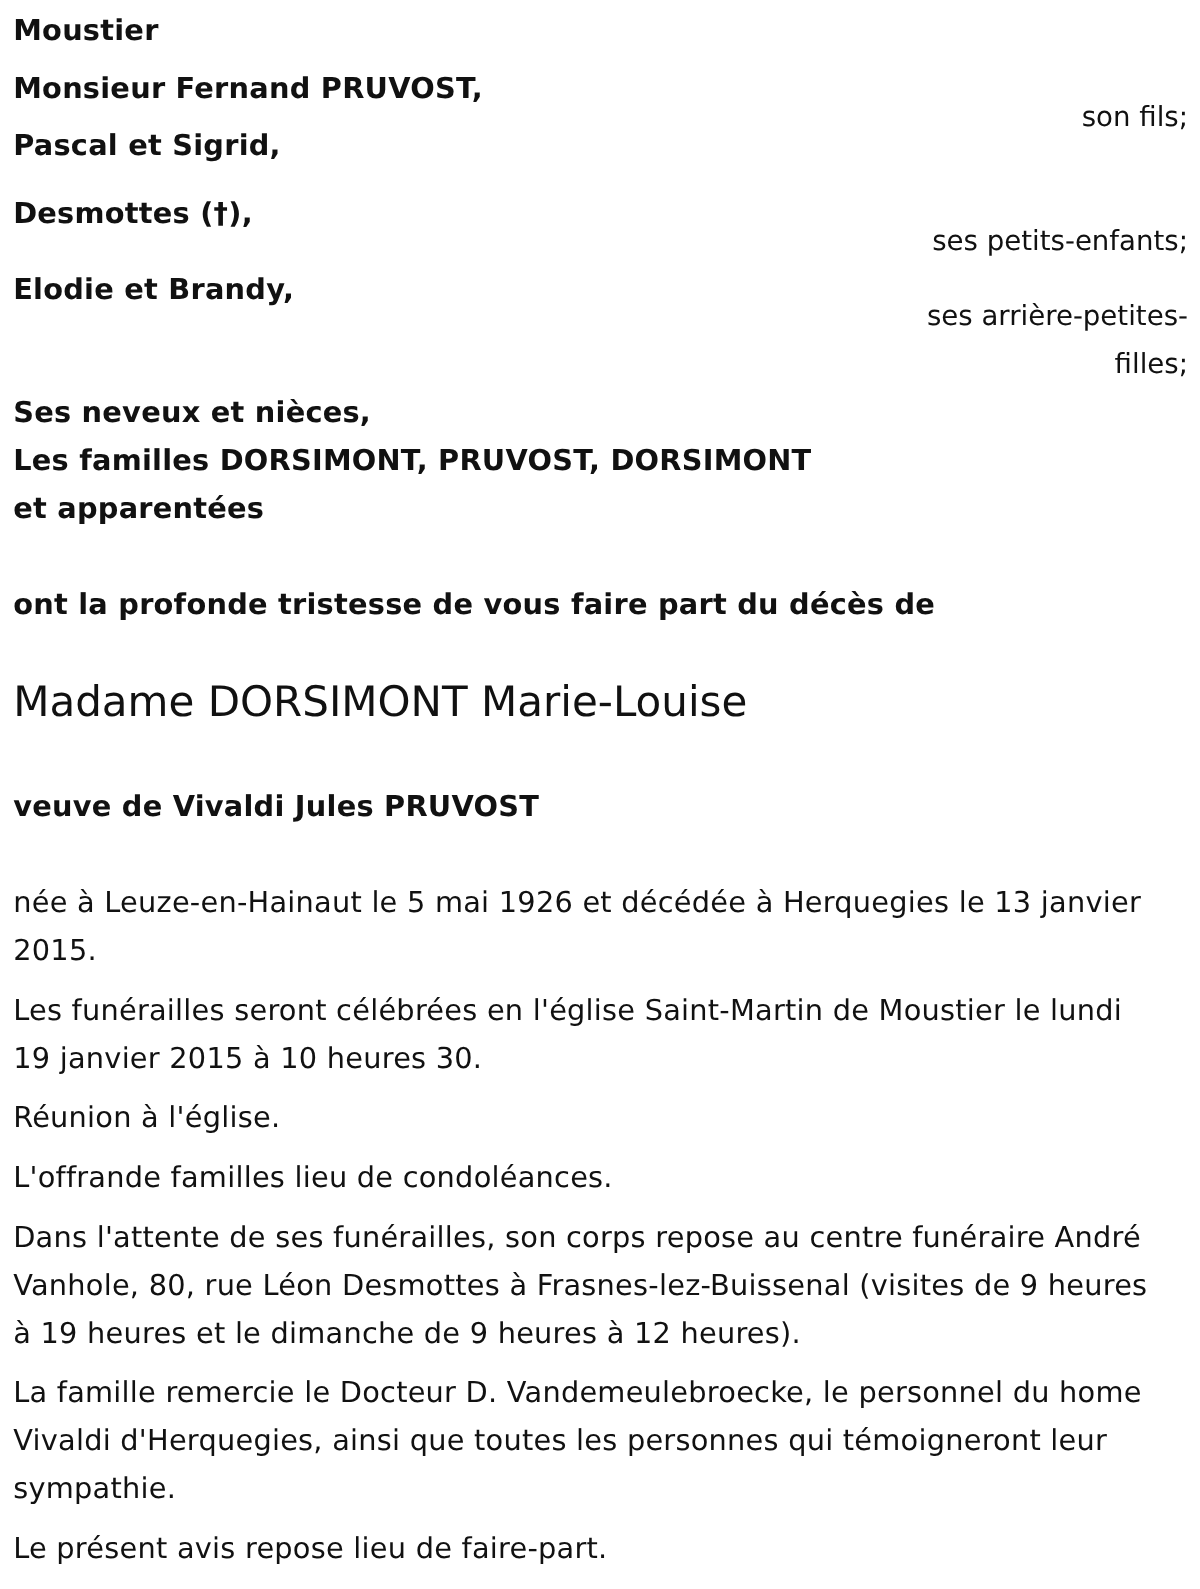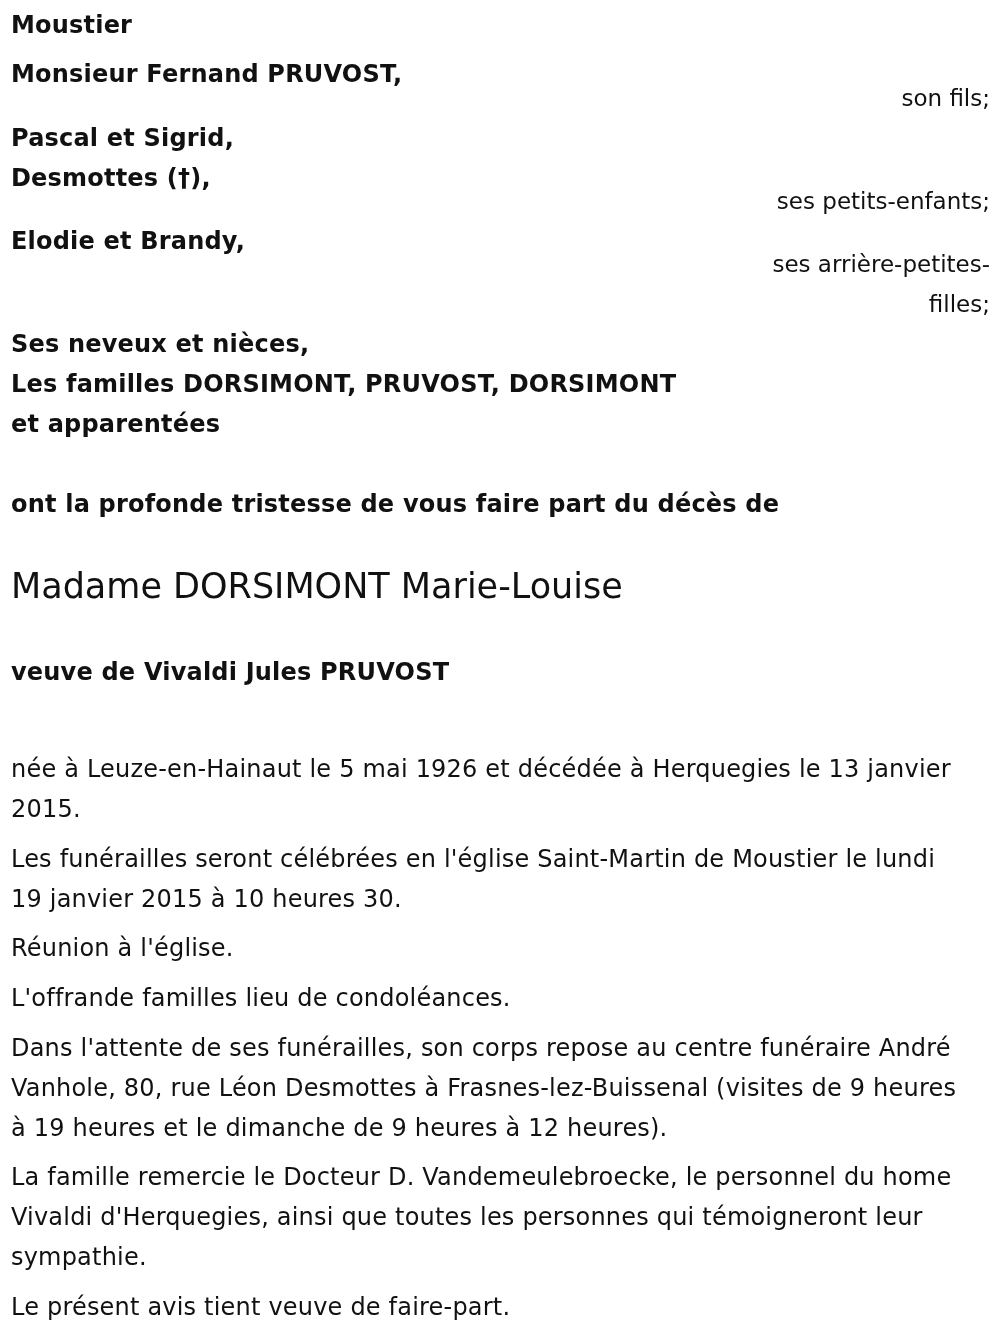--- a/index.html
+++ b/index.html
@@ -3,32 +3,32 @@
 <meta charset="utf-8">
 <style>
   html, body { margin: 0; padding: 0; background: #ffffff; }
   body {
     width: 1000px; height: 1324px; position: relative; overflow: hidden;
     font-family: "DejaVu Sans", sans-serif; color: #111111;
   }
   .line { position: absolute; left: 11px; font-size: 24px; line-height: 30px; white-space: nowrap; letter-spacing: 0.2px; font-weight: bold; }
   .rel { position: absolute; right: 10px; font-size: 23px; line-height: 30px; text-align: right; white-space: nowrap; }
   .title { position: absolute; left: 11px; top: 566px; font-size: 35px; line-height: 40px; font-weight: normal; white-space: nowrap; }
-  .para { position: absolute; left: 11px; width: 960px; font-size: 24px; line-height: 40px; letter-spacing: 0.2px; margin-top: 17px; }
+  .para { position: absolute; left: 11px; width: 960px; font-size: 24px; line-height: 40px; letter-spacing: 0.2px; }
 </style>
 </head>
 <body>
 
 <div>
   <div class="line" style="top:10px">Moustier</div>
 
   <div class="line" style="top:59px">Monsieur Fernand PRUVOST,</div>
   <div class="rel" style="top:83px">son fils;</div>
 
-  <div class="line" style="top:123px">Pascal et Sigrid,</div>
+  <div class="line" style="top:106px">Pascal et Sigrid,</div>
   <div class="line" style="top:163px">Desmottes (†),</div>
   <div class="rel" style="top:186px">ses petits-enfants;</div>
 
   <div class="line" style="top:226px">Elodie et Brandy,</div>
   <div class="rel" style="top:249px">ses arrière-petites-</div>
   <div class="rel" style="top:289px">filles;</div>
 
   <div class="line" style="top:329px">Ses neveux et nièces,</div>
   <div class="line" style="top:369px">Les familles DORSIMONT, PRUVOST, DORSIMONT</div>
   <div class="line" style="top:409px">et apparentées</div>
@@ -38,14 +38,14 @@
   <div class="title">Madame DORSIMONT Marie-Louise</div>
 
   <div class="line" style="top:657px">veuve de Vivaldi Jules PRUVOST</div>
 
   <div class="para" style="top:732px">née à Leuze-en-Hainaut le 5 mai 1926 et décédée à Herquegies le 13 janvier 2015.</div>
   <div class="para" style="top:822px">Les funérailles seront célébrées en l'église Saint-Martin de Moustier le lundi 19 janvier 2015 à 10 heures 30.</div>
   <div class="para" style="top:911px">Réunion à l'église.</div>
   <div class="para" style="top:961px">L'offrande familles lieu de condoléances.</div>
   <div class="para" style="top:1011px">Dans l'attente de ses funérailles, son corps repose au centre funéraire André Vanhole, 80, rue Léon Desmottes à Frasnes-lez-Buissenal (visites de 9 heures à 19 heures et le dimanche de 9 heures à 12 heures).</div>
   <div class="para" style="top:1140px">La famille remercie le Docteur D. Vandemeulebroecke, le personnel du home Vivaldi d'Herquegies, ainsi que toutes les personnes qui témoigneront leur sympathie.</div>
-  <div class="para" style="top:1270px">Le présent avis tient veuve de faire-part.</div>
+  <div class="para" style="top:1270px">Le présent avis repose lieu de faire-part.</div>
 </div>
 
 </body></html>

